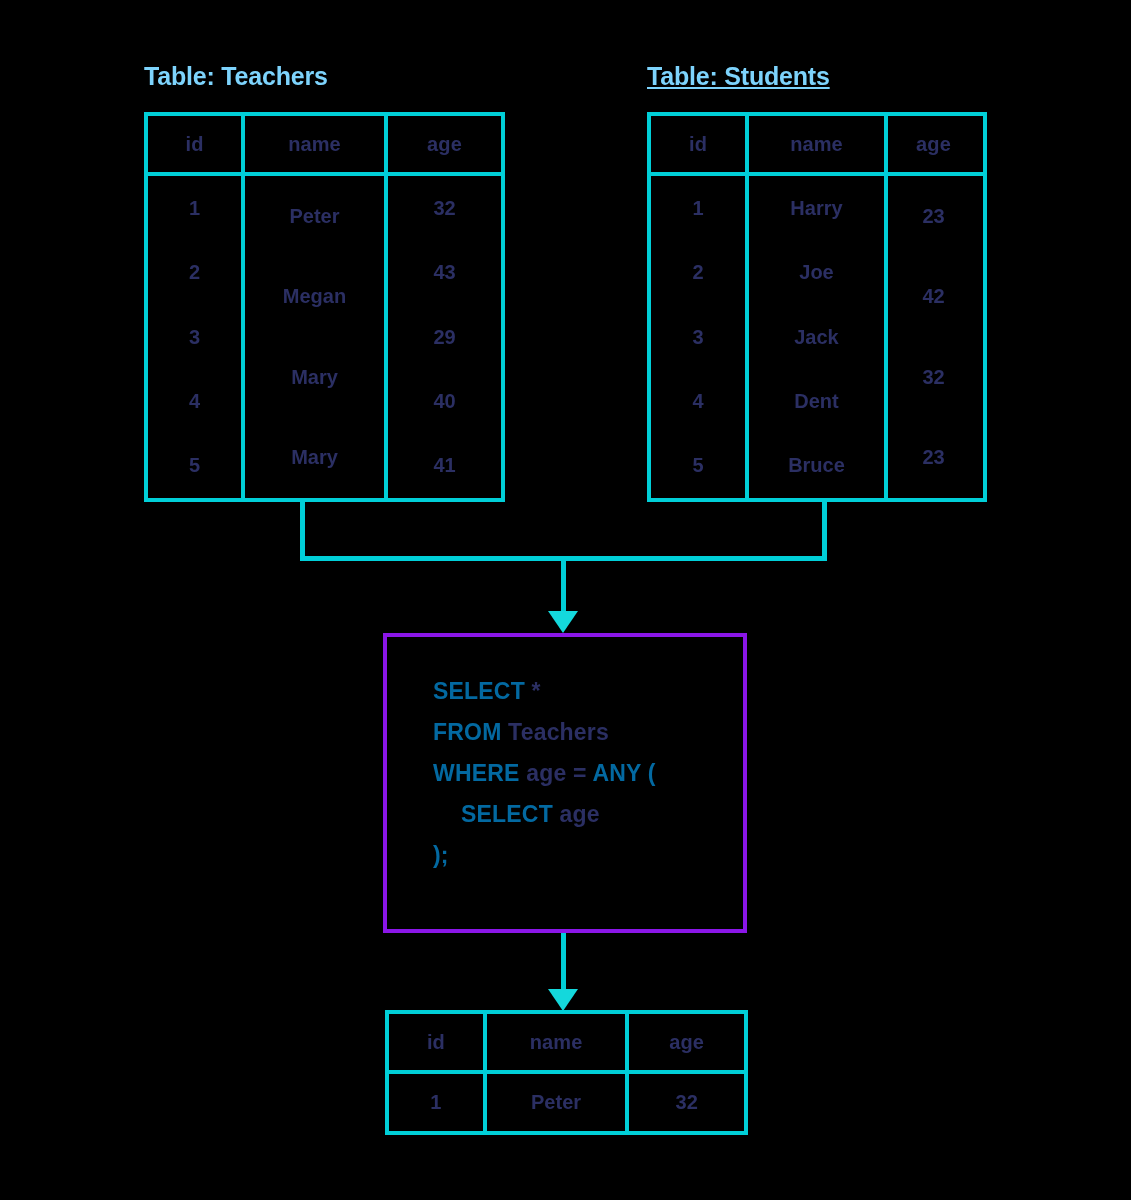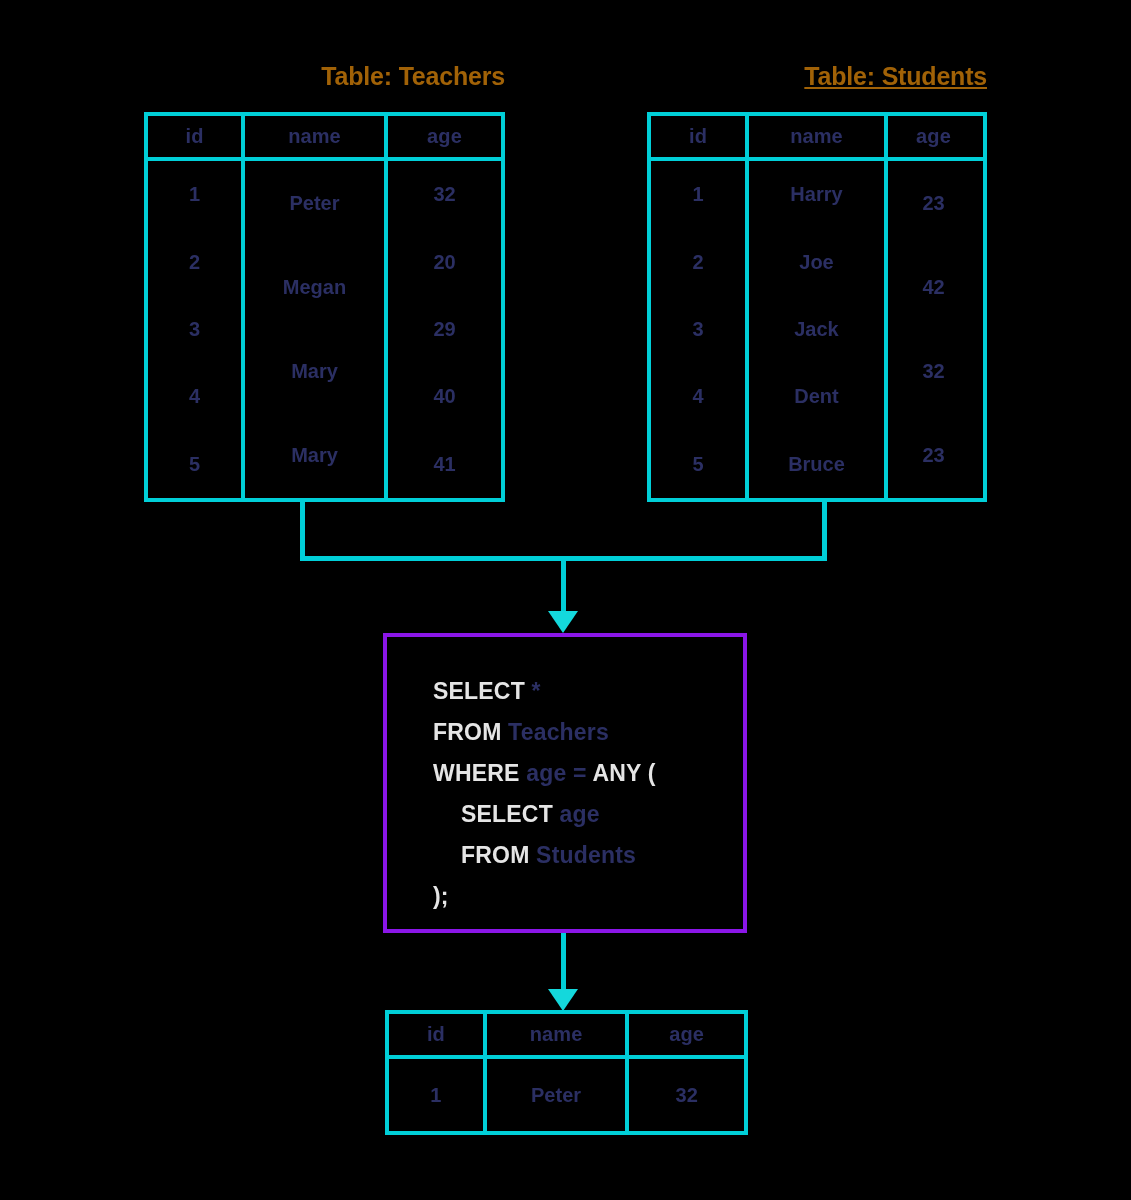--- a/index.html
+++ b/index.html
@@ -7,21 +7,21 @@
     width:1131px;height:1200px;position:relative;overflow:hidden;
     font-family:"Liberation Sans", sans-serif;
     -webkit-font-smoothing:antialiased;
   }
   .stage{position:absolute;inset:0;}
 
   
   .tbl-title{
     position:absolute;
     font-size:25px;font-weight:bold;letter-spacing:-0.2px;
-    color:#a16207;white-space:nowrap;text-align:right;
+    color:#7dd3fc;white-space:nowrap;text-align:left;
   }
 
   
   .db-table{
     position:absolute;
     border:4px solid #00cfd8;
     box-sizing:border-box;
     display:flex;flex-direction:column;
   }
   .db-row{display:flex;flex:0 0 auto;}
@@ -31,21 +31,21 @@
     display:flex;align-items:center;justify-content:center;
     color:#2b2f63;font-weight:bold;letter-spacing:0.1px;
     font-size:20px;
   }
   .db-cell + .db-cell{border-left:4px solid #00cfd8;}
 
   
   .t-c0{width:93px;}
   .t-c1{width:143px;}
   .t-c2{width:117px;}
-  .head .db-cell{height:41px;}
+  .head .db-cell{height:56px;}
   .body-wrap{display:flex;flex:1 1 auto;}
   .body-col{box-sizing:border-box;display:flex;flex-direction:column;}
   .body-col + .body-col{border-left:4px solid #00cfd8;}
   .body-cell{
     flex:1 1 0;display:flex;align-items:center;justify-content:center;
     color:#2b2f63;font-weight:bold;font-size:20px;
   }
 
   
   .r-c0{width:94px;}
@@ -65,21 +65,21 @@
   .query-box{
     position:absolute;
     border:4px solid #8b16e8;
     box-sizing:border-box;
     padding:34px 0 0 46px;
   }
   .q-line{
     font-size:23px;font-weight:bold;line-height:41px;
     white-space:pre;color:#2b2f63;letter-spacing:0.2px;
   }
-  .kw{color:#e5e5e5;}
+  .kw{color:#0369a1;}
   .id{color:#2b2f63;}
   .indent{padding-left:28px;}
 </style>
 </head>
 <body>
 
 <div class="stage">
 
   <div class="tbl-title" style="left:144px;top:62px;width:361px;">Table: Teachers</div>
 
@@ -98,21 +98,21 @@
         <div class="body-cell">5</div>
       </div>
       <div class="body-col t-c1">
         <div class="body-cell">Peter</div>
         <div class="body-cell">Megan</div>
         <div class="body-cell">Mary</div>
         <div class="body-cell">Mary</div>
       </div>
       <div class="body-col t-c2">
         <div class="body-cell">32</div>
-        <div class="body-cell">20</div>
+        <div class="body-cell">43</div>
         <div class="body-cell">29</div>
         <div class="body-cell">40</div>
         <div class="body-cell">41</div>
       </div>
     </div>
   </div>
 
   <div class="tbl-title" style="left:647px;top:62px;width:340px;text-decoration:underline;">Table: Students</div>
 
   <div class="db-table" id="students-table" style="left:647px;top:112px;width:340px;height:390px;">
@@ -122,21 +122,21 @@
       <div class="db-cell t-c2" style="width:95px;">age</div>
     </div>
     <div class="body-wrap">
       <div class="body-col" style="width:94px;">
         <div class="body-cell">1</div>
         <div class="body-cell">2</div>
         <div class="body-cell">3</div>
         <div class="body-cell">4</div>
         <div class="body-cell">5</div>
       </div>
-      <div class="body-col" style="width:139px;justify-content:flex-end;">
+      <div class="body-col" style="width:139px;">
         <div class="body-cell">Harry</div>
         <div class="body-cell">Joe</div>
         <div class="body-cell">Jack</div>
         <div class="body-cell">Dent</div>
         <div class="body-cell">Bruce</div>
       </div>
       <div class="body-col" style="width:95px;">
         <div class="body-cell">23</div>
         <div class="body-cell">42</div>
         <div class="body-cell">32</div>
@@ -149,21 +149,20 @@
   <div class="ln" style="left:822px;top:502px;width:5px;height:59px;"></div>
   <div class="ln" style="left:300px;top:556px;width:527px;height:5px;"></div>
   <div class="ln" style="left:561px;top:556px;width:5px;height:61px;"></div>
   <div class="arrow-head" style="left:548px;top:611px;"></div>
 
   <div class="query-box" style="left:383px;top:633px;width:364px;height:300px;">
     <div class="q-line"><span class="kw">SELECT</span><span class="id"> *</span></div>
     <div class="q-line"><span class="kw">FROM</span><span class="id"> Teachers</span></div>
     <div class="q-line"><span class="kw">WHERE</span><span class="id"> age = </span><span class="kw">ANY (</span></div>
     <div class="q-line indent"><span class="kw">SELECT</span><span class="id"> age</span></div>
-    <div class="q-line indent"><span class="kw">FROM</span><span class="id"> Students</span></div>
     <div class="q-line"><span class="kw">);</span></div>
   </div>
 
   <div class="ln" style="left:561px;top:933px;width:5px;height:62px;"></div>
   <div class="arrow-head" style="left:548px;top:989px;"></div>
 
   <div class="db-table" id="result-table" style="left:385px;top:1010px;width:363px;height:125px;">
     <div class="db-row head">
       <div class="db-cell r-c0">id</div>
       <div class="db-cell r-c1">name</div>

